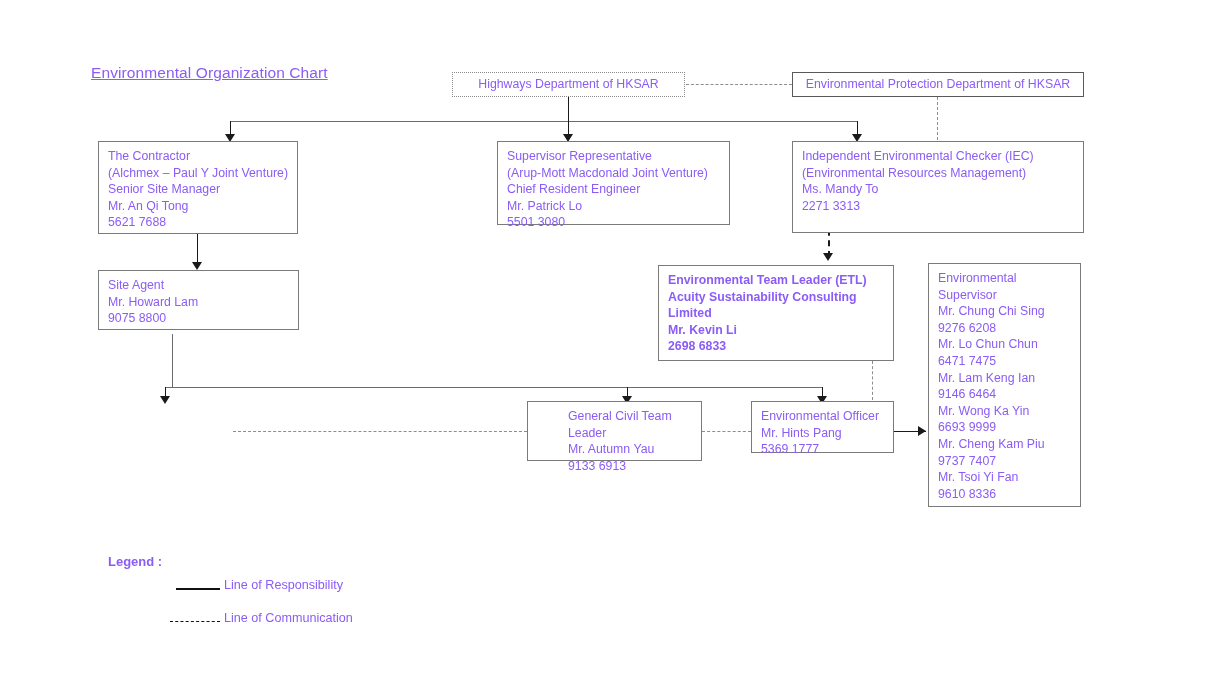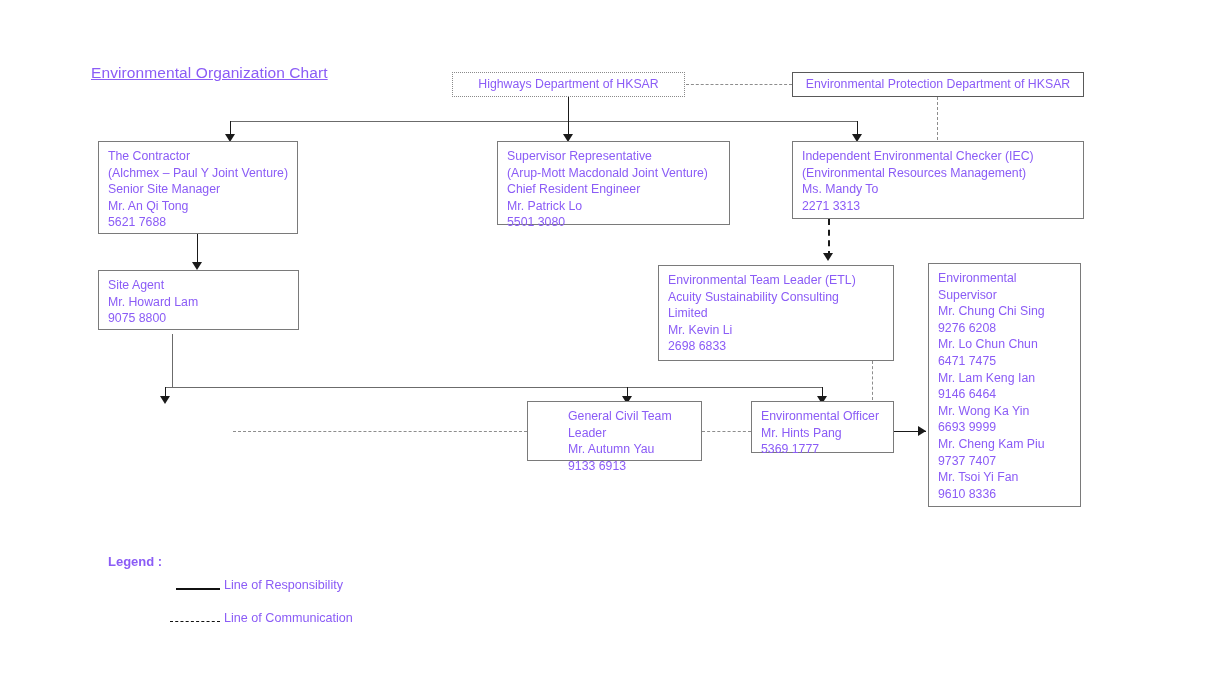--- a/index.html
+++ b/index.html
@@ -197,30 +197,30 @@
 Senior Site Manager
 Mr. An Qi Tong
 5621 7688</div>
 
   <div class="box" style="left:453px; top:141px; width:233px; height:84px;margin-left:44px;">Supervisor Representative
 (Arup-Mott Macdonald Joint Venture)
 Chief Resident Engineer
 Mr. Patrick Lo
 5501 3080</div>
 
-  <div class="box" style="left:792px; top:141px; width:292px; height:78px;">Independent Environmental Checker (IEC)
+  <div class="box" style="left:792px; top:141px; width:292px; height:92px;">Independent Environmental Checker (IEC)
 (Environmental Resources Management)
 Ms. Mandy To
 2271 3313</div>
 
   <div class="box" style="left:98px; top:270px; width:201px; height:60px;">Site Agent
 Mr. Howard Lam
 9075 8800</div>
 
-  <div class="box" style="left:658px; top:265px; width:236px; height:96px;">Environmental Team Leader (ETL)
+  <div class="box" style="left:658px; top:265px; width:236px; height:96px;font-weight:bold;">Environmental Team Leader (ETL)
 Acuity Sustainability Consulting
 Limited
 Mr. Kevin Li
 2698 6833</div>
 
   <div class="box" style="left:928px; top:263px; width:153px; height:244px;">Environmental
 Supervisor
 Mr. Chung Chi Sing
 9276 6208
 Mr. Lo Chun Chun

